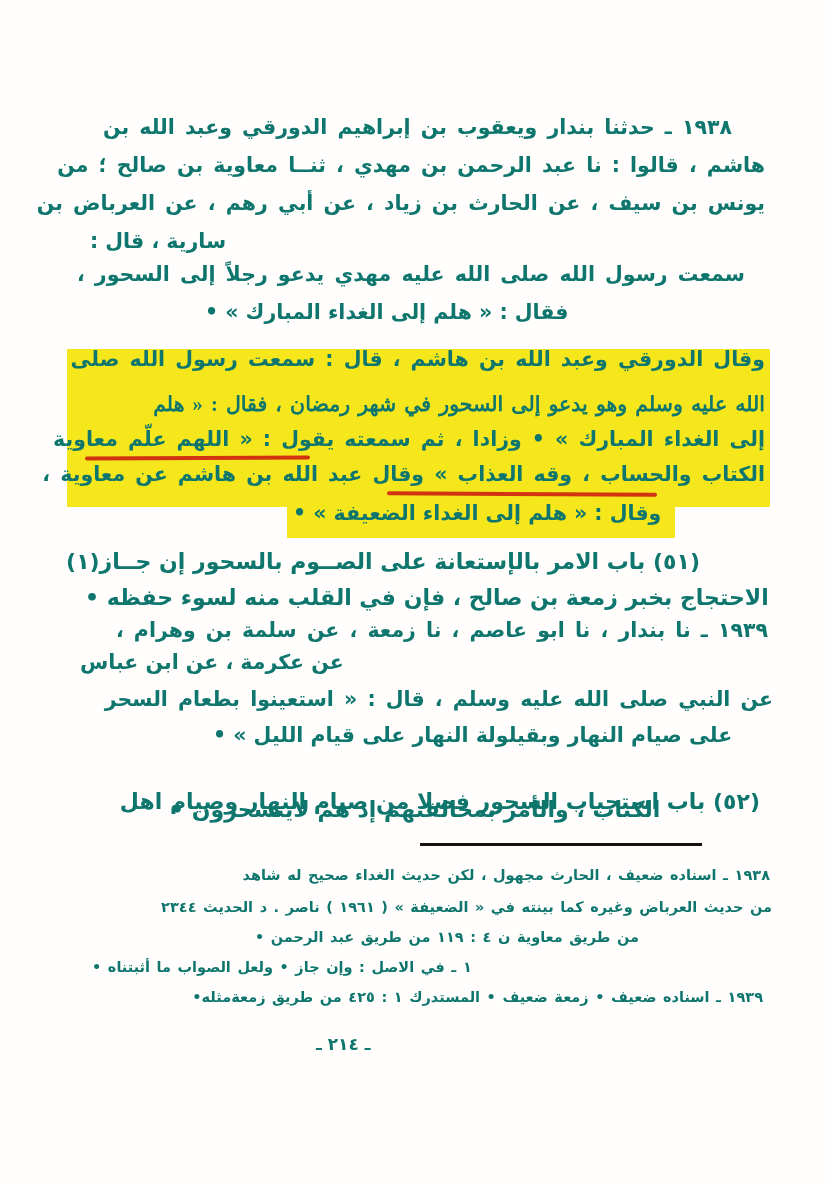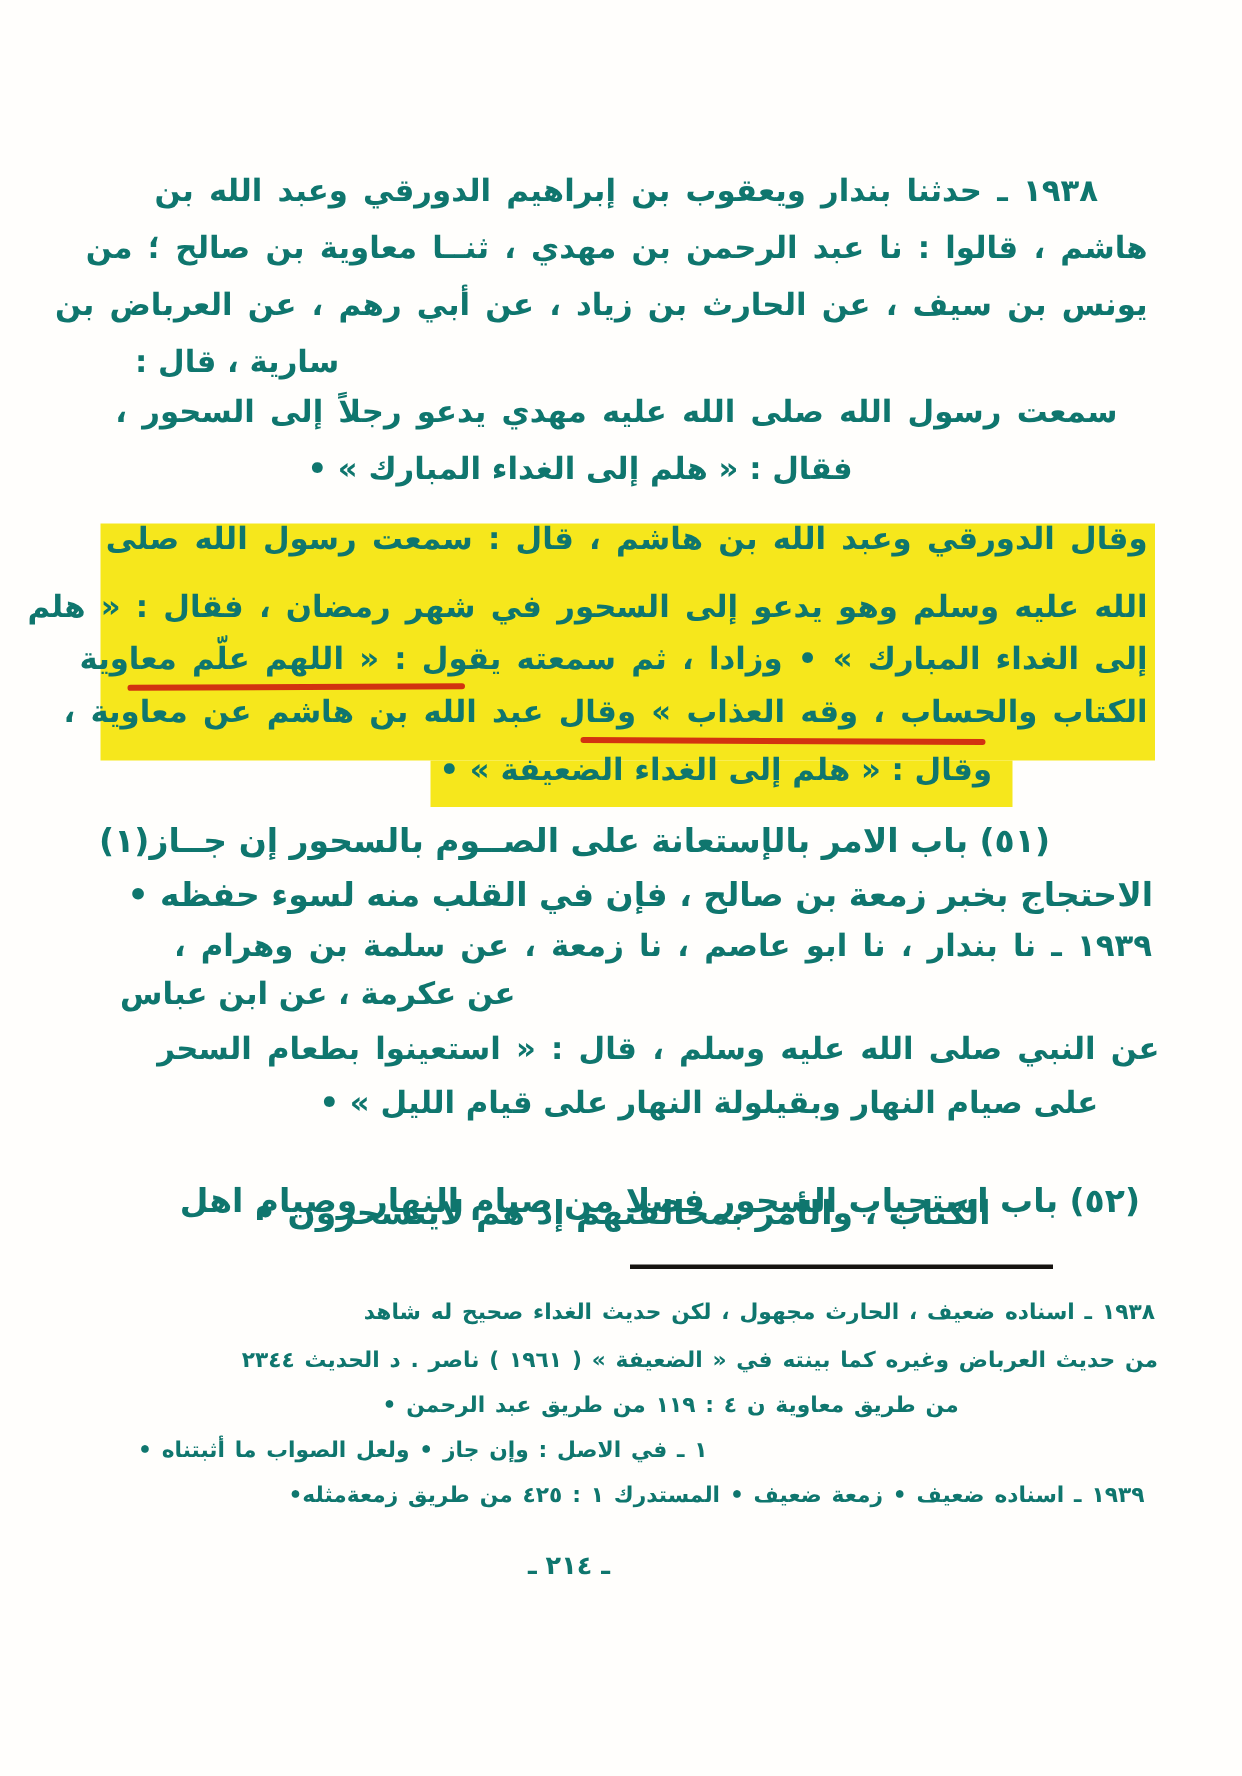--- a/index.html
+++ b/index.html
@@ -56,21 +56,21 @@
   <div class="hl" style="left:287px;top:507px;width:388px;height:31px;"></div>
 
   <div class="line main stretch" style="right:96px;top:115px;">١٩٣٨ ـ حدثنا بندار ويعقوب بن إبراهيم الدورقي وعبد الله بن</div>
   <div class="line main stretch" style="right:63px;top:153px;">هاشم ، قالوا : نا عبد الرحمن بن مهدي ، ثنــا معاوية بن صالح ؛ من</div>
   <div class="line main stretch" style="right:63px;top:191px;">يونس بن سيف ، عن الحارث بن زياد ، عن أبي رهم ، عن العرباض بن</div>
   <div class="line main" style="left:90px;top:229px;">سارية ، قال :</div>
   <div class="line main stretch" style="right:83px;top:262px;">سمعت رسول الله صلى الله عليه مهدي يدعو رجلاً إلى السحور ،</div>
   <div class="line main" style="left:205px;top:300px;">فقال : « هلم إلى الغداء المبارك » •</div>
 
   <div class="line main stretch" style="right:63px;top:347px;">وقال الدورقي وعبد الله بن هاشم ، قال : سمعت رسول الله صلى</div>
-  <div class="line main stretch" style="right:63px;top:392px;">الله عليه وسلم وهو يدعو إلى السحور في شهر رمضان ، فقال : « هلم</div>
+  <div class="line main stretch" style="right:63px;top:392px;font-family:Liberation Serif, serif;">الله عليه وسلم وهو يدعو إلى السحور في شهر رمضان ، فقال : « هلم</div>
   <div class="line main stretch" style="right:63px;top:427px;">إلى الغداء المبارك » • وزادا ، ثم سمعته يقول : « اللهم علّم معاوية</div>
   <div class="line main stretch" style="right:63px;top:462px;">الكتاب والحساب ، وقه العذاب » وقال عبد الله بن هاشم عن معاوية ،</div>
   <div class="line main" style="left:293px;top:501px;">وقال : « هلم إلى الغداء الضعيفة » •</div>
 
   <div class="redline" style="left:85px;top:456px;width:225px;transform:rotate(-0.3deg);"></div>
   <div class="redline" style="left:387px;top:492px;width:270px;transform:rotate(0.3deg);"></div>
 
   <div class="line head" style="right:128px;top:548px;text-align:right;">(٥١) باب الامر بالإستعانة على الصــوم بالسحور إن جــاز(١)</div>
   <div class="line head" style="left:85px;top:584px;">الاحتجاج بخبر زمعة بن صالح ، فإن في القلب منه لسوء حفظه •</div>
 
@@ -83,15 +83,15 @@
   <div class="line head" style="left:170px;top:796px;">الكتاب ، والأمر بمخالفتهم إذ هم لايتسحرون •</div>
 
   <div class="sep" style="left:420px;top:843px;width:282px;height:3px;"></div>
 
   <div class="line foot" style="right:58px;top:866px;">١٩٣٨ ـ اسناده ضعيف ، الحارث مجهول ، لكن حديث الغداء صحيح له شاهد</div>
   <div class="line foot" style="right:56px;top:898px;">من حديث العرباض وغيره كما بينته في « الضعيفة » ( ١٩٦١ ) ناصر . د الحديث ٢٣٤٤</div>
   <div class="line foot" style="left:255px;top:928px;">من طريق معاوية ن ٤ : ١١٩ من طريق عبد الرحمن •</div>
   <div class="line foot" style="left:92px;top:958px;">١ ـ في الاصل : وإن جاز • ولعل الصواب ما أثبتناه •</div>
   <div class="line foot" style="right:65px;top:988px;text-align:center;">١٩٣٩ ـ اسناده ضعيف • زمعة ضعيف • المستدرك ١ : ٤٢٥ من طريق زمعةمثله•</div>
 
-  <div class="line pagenum" style="left:316px;top:1034px;margin-left:36px;">ـ ٢١٤ ـ</div>
+  <div class="line pagenum" style="left:316px;top:1034px;">ـ ٢١٤ ـ</div>
 
 </div>
 
 </body></html>

